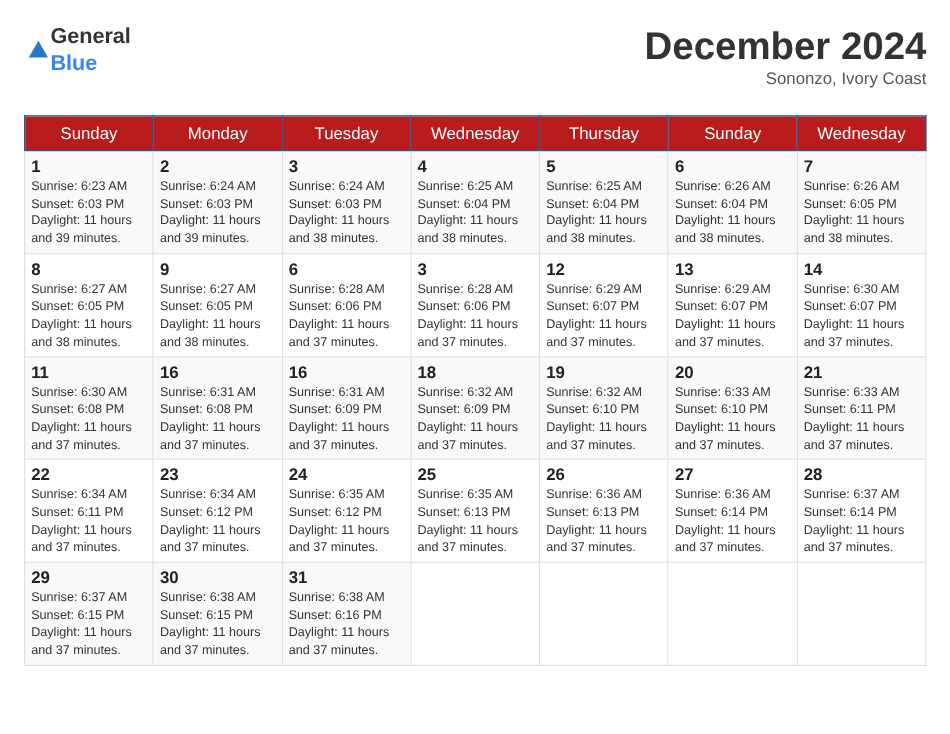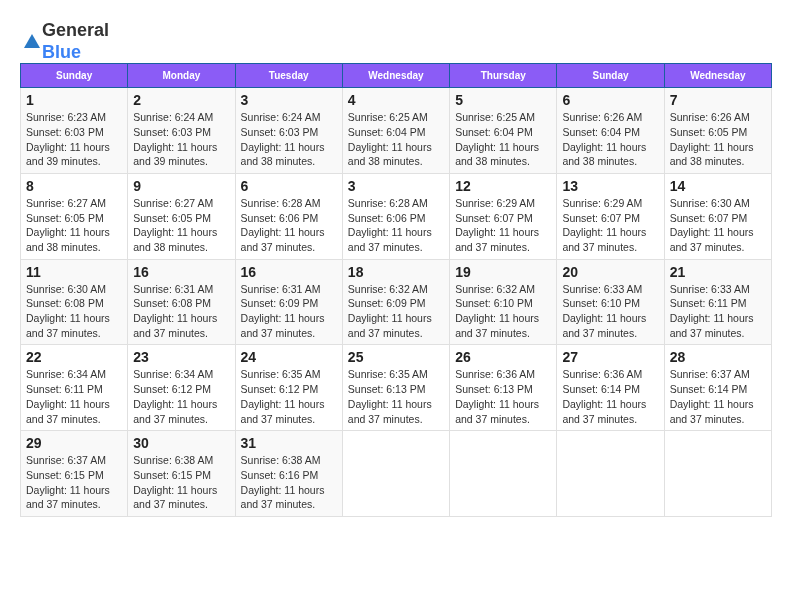--- a/index.html
+++ b/index.html
@@ -7,21 +7,21 @@
       font-family: Arial, sans-serif;
       background: #fff;
       width: 792px;
       min-height: 612px;
       padding: 20px;
     }
     .header-area {
       display: flex;
       justify-content: space-between;
       align-items: flex-start;
-      margin-bottom: 0;
+      margin-bottom: 23px;
     }
     .logo {
       display: flex;
       align-items: center;
     }
     .logo-text {
       font-size: 18px;
       font-weight: bold;
       line-height: 1.2;
     }
@@ -43,25 +43,25 @@
     .calendar-subtitle {
       font-size: 14px;
       color: #555;
     }
     table {
       width: 100%;
       border-collapse: collapse;
       font-size: 11px;
     }
     thead th {
-      background-color: #8b5cf6;
+      background-color: #b91c1c;
       color: white;
       padding: 6px 4px;
-      font-size: 10px;
-      font-weight: bold;
+      font-size: 14px;
+      font-weight: normal;
       border: 1px solid #1a5fa0;
     }
     tbody tr {
       border-bottom: 1px solid #ccc;
     }
     tbody td {
       vertical-align: top;
       padding: 4px 5px;
       border: 1px solid #e0e0e0;
       background: #fff;
@@ -92,20 +92,24 @@
 
 <div class="header-area">
   <div class="logo">
     <svg class="logo-icon" viewBox="0 0 30 30">
       <polygon points="15,3 27,24 3,24" fill="#2979c5"></polygon>
     </svg>
     <div class="logo-text">
       <span class="logo-general">General</span><br>
       <span class="logo-blue">Blue</span>
     </div>
+  </div>
+  <div class="title-area">
+    <div class="calendar-title">December 2024</div>
+    <div class="calendar-subtitle">Sononzo, Ivory Coast</div>
   </div>
 </div>
 
 <table>
   <thead>
     <tr>
       <th>Sunday</th>
       <th>Monday</th>
       <th>Tuesday</th>
       <th>Wednesday</th>

